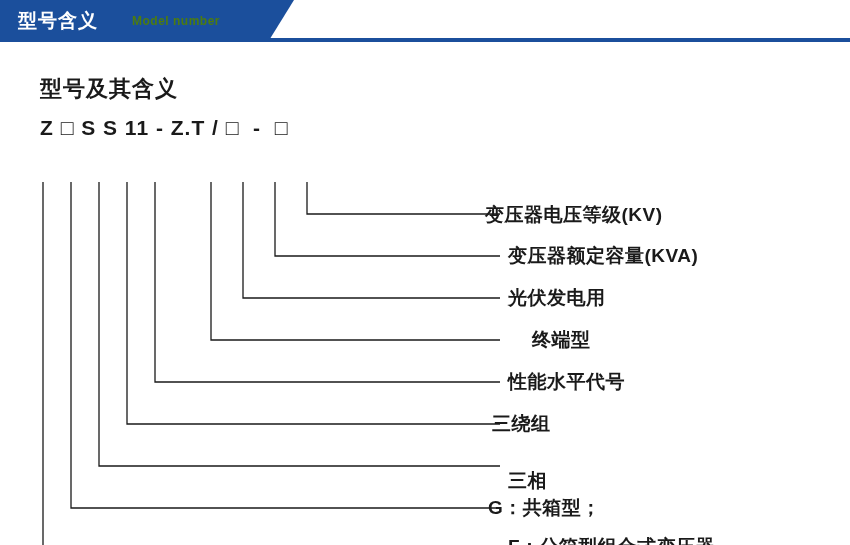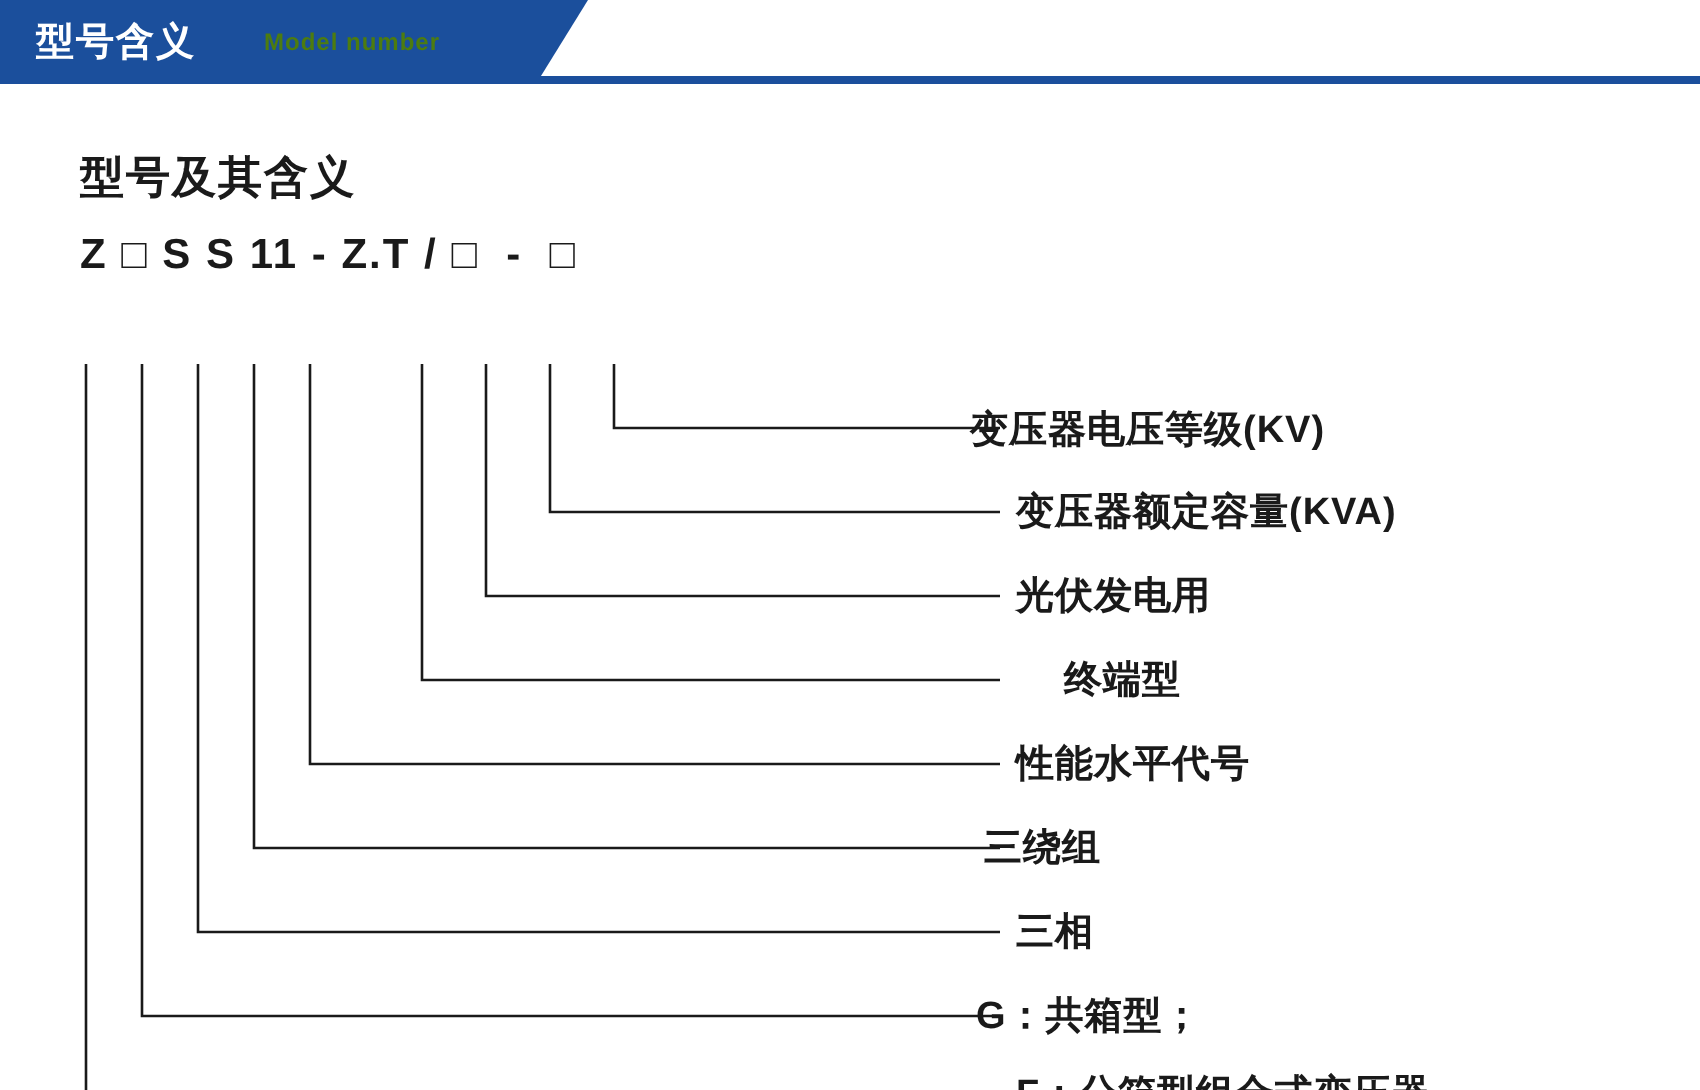--- a/index.html
+++ b/index.html
@@ -144,18 +144,18 @@
       </g>
   </svg>
 
   <div id="label-layer">
       <div class="label" style="left: 485px; top: 160px;">变压器电压等级(KV)</div>
       <div class="label" style="left: 508px; top: 201px; text-align: center;">变压器额定容量(KVA)</div>
       <div class="label" style="left: 508px; top: 243px;">光伏发电用</div>
       <div class="label" style="left: 532px; top: 285px;">终端型</div>
       <div class="label" style="left: 508px; top: 327px;">性能水平代号</div>
       <div class="label" style="left: 492px; top: 369px;">三绕组</div>
-      <div class="label" style="left: 508px; top: 411px; text-align: right;">三相</div>
+      <div class="label" style="left: 508px; top: 426px; text-align: right;">三相</div>
       <div class="label" style="left: 488px; top: 453px;">G：共箱型；</div>
       <div class="label" style="left: 508px; top: 492px;">F：分箱型组合式变压器</div>
     </div>
 
 </div>
 
 </body></html>

